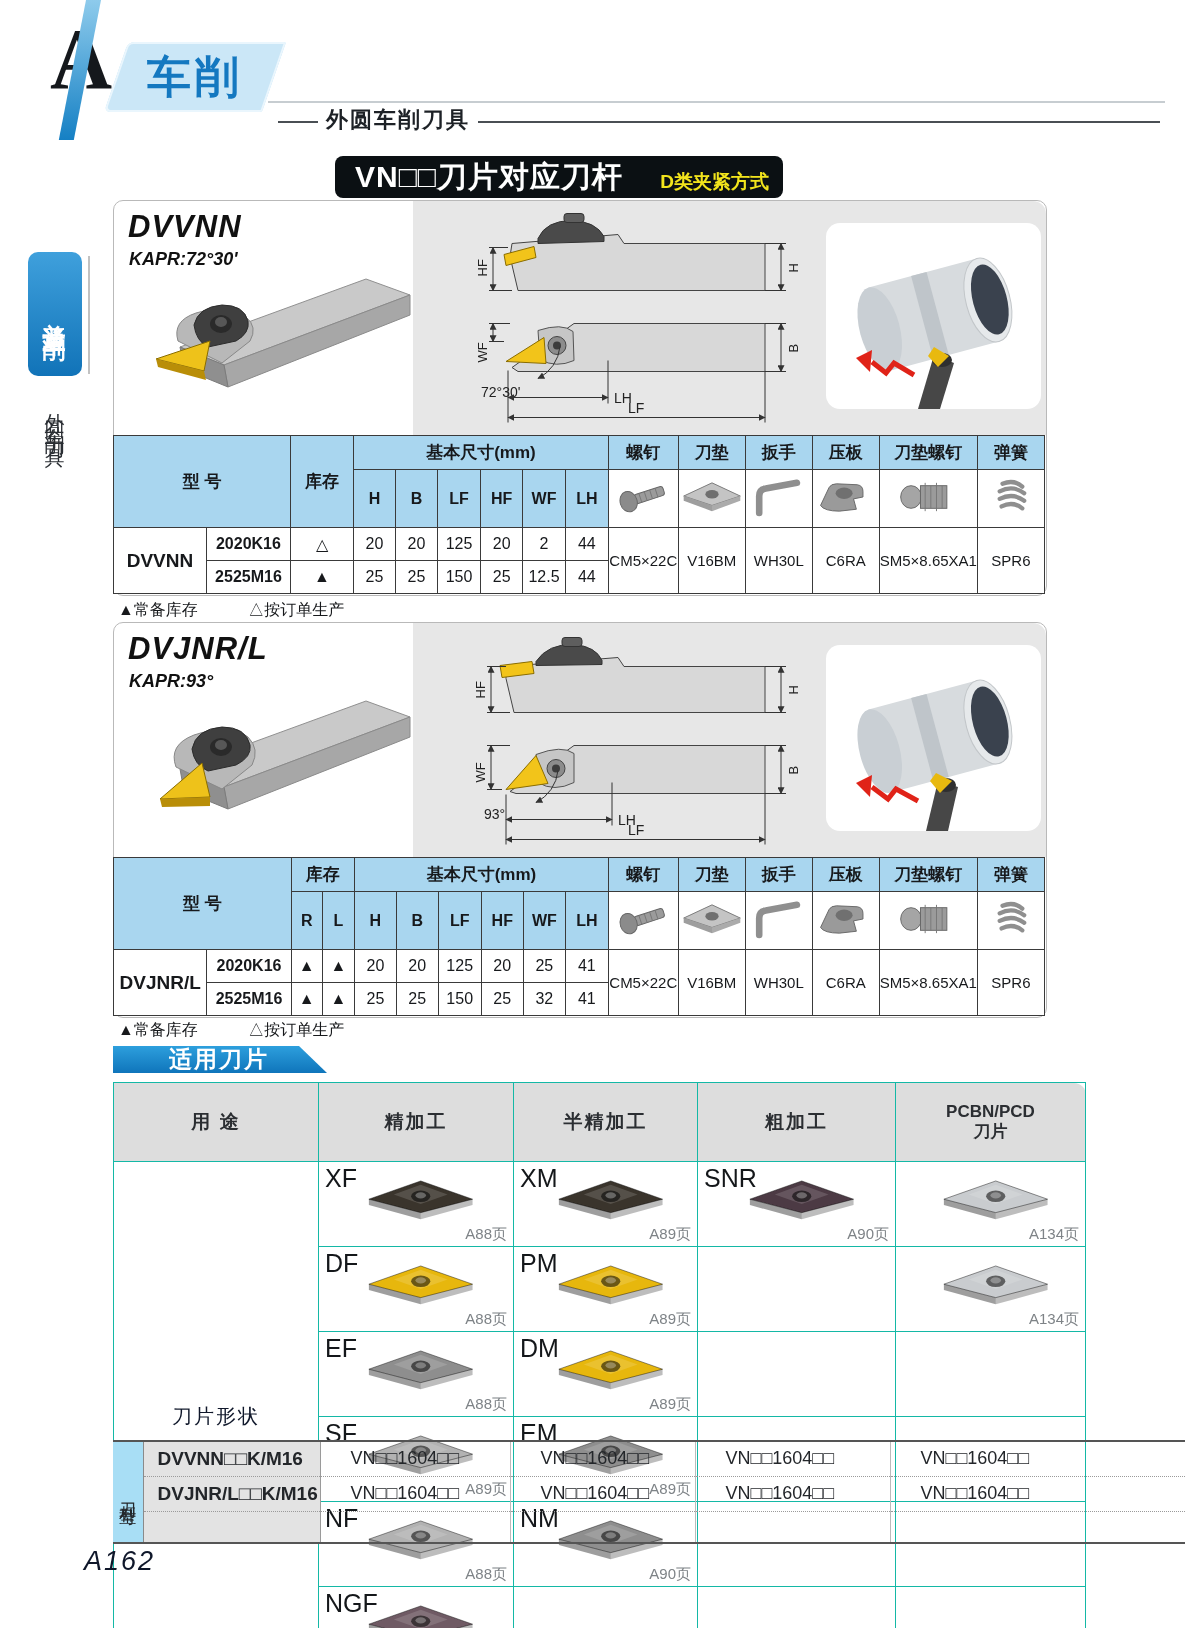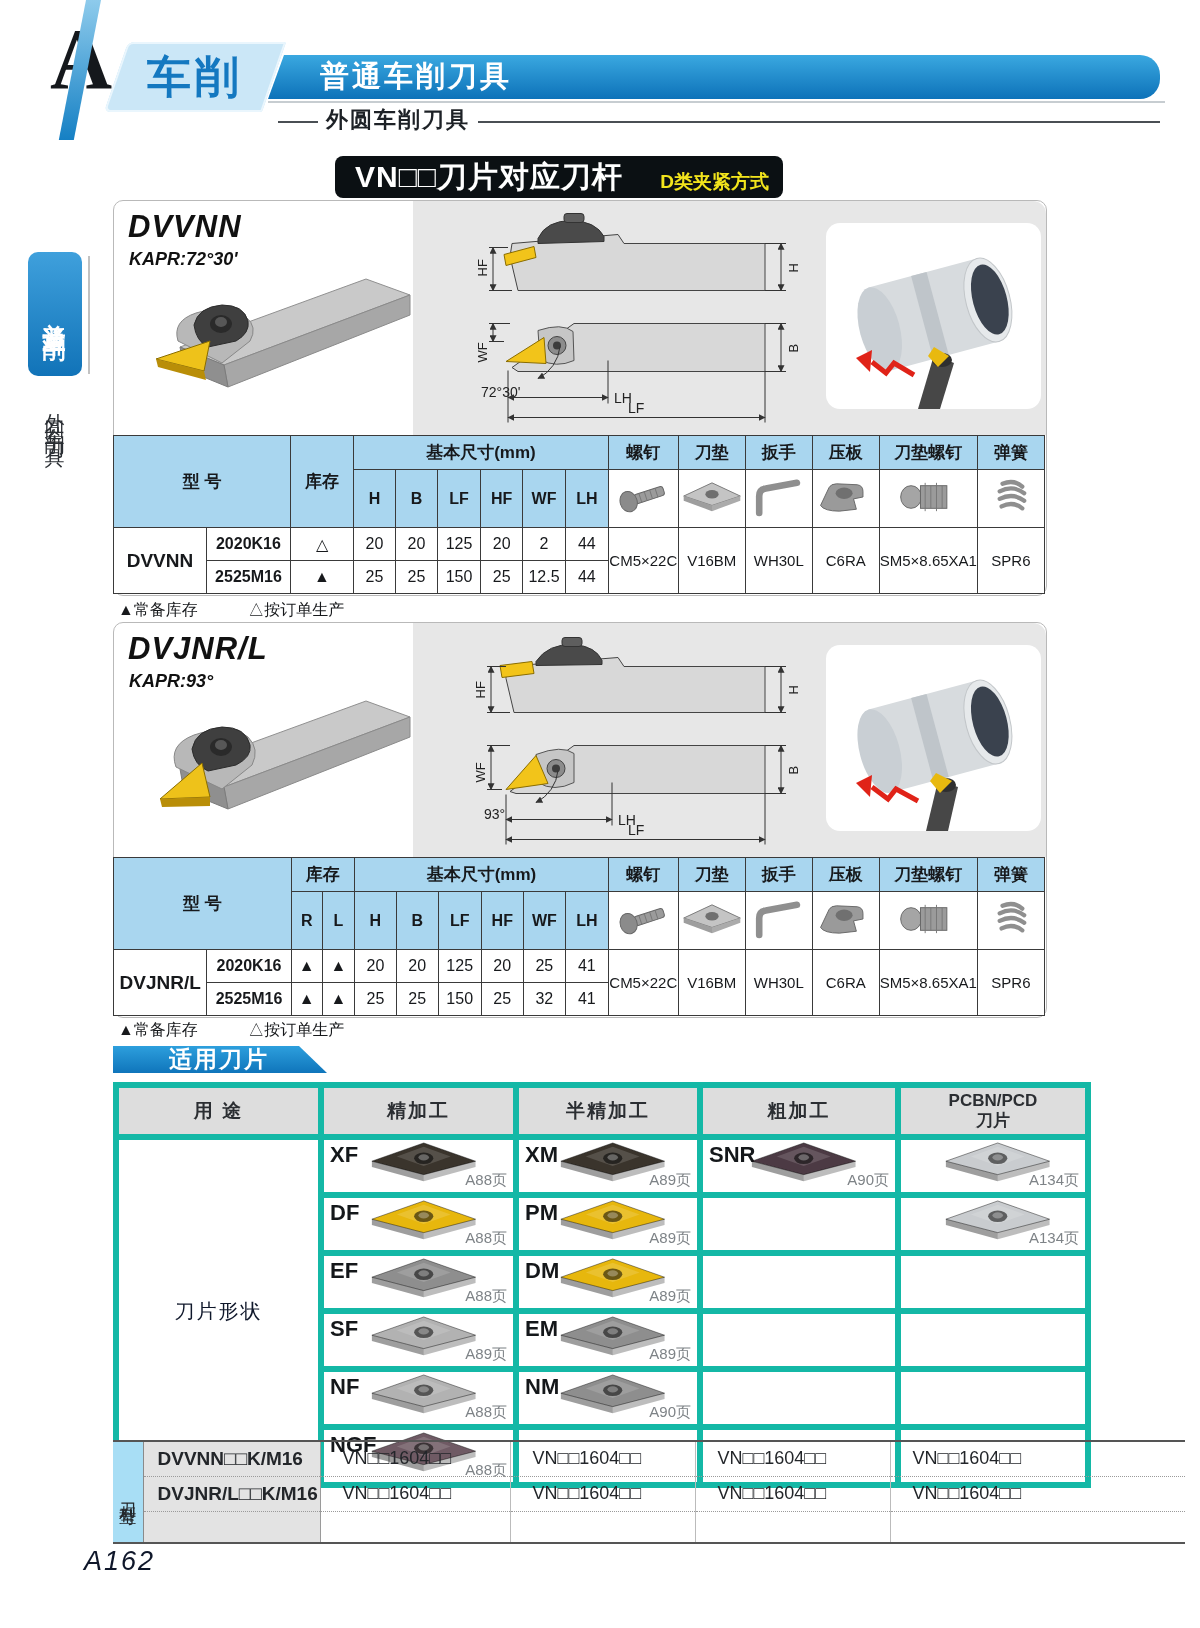--- a/index.html
+++ b/index.html
@@ -73,40 +73,40 @@
   .legend{position:absolute;left:118px;font-size:16px;color:#17191c;}
   .legend .g2{margin-left:46px;}
 
   
   .ins-banner{position:absolute;left:113px;top:1046px;width:214px;height:27px;
               background:linear-gradient(180deg,#2d9fdd,#0f75bb);
               clip-path:polygon(0 0,186px 0,214px 100%,0 100%);
               display:flex;align-items:center;}
   .ins-banner span{margin-left:56px;color:#fff;font-weight:bold;font-size:23px;letter-spacing:2px;}
   .grid{position:absolute;left:113px;top:1082px;border-collapse:collapse;table-layout:fixed;background:#fff;}
-  .grid th,.grid td{border:6px solid #14b8a6;padding:0;}
+  .grid th,.grid td{border:1px solid #14b8a6;padding:16px;}
   .grid th{background:#dddddd;font-size:19px;font-weight:bold;color:#2b2e32;height:46px;letter-spacing:2px;}
   .grid th .two{font-size:17px;line-height:1.2;letter-spacing:0;}
   .grid td{height:52px;}
   .usecell{text-align:center;font-size:20px;color:#0f172a;letter-spacing:2px;background:#fff;}
   .icell{position:relative;background:#fff;}
-  .icode{position:absolute;left:6px;top:2px;font-weight:bold;font-size:22px;color:#14171a;}
+  .icode{position:absolute;left:6px;top:2px;font-weight:normal;font-size:25px;color:#14171a;}
   .ins{position:absolute;left:50%;top:50%;transform:translate(-46%,-58%);width:118px;height:48px;}
   .ipage{position:absolute;right:6px;bottom:2px;font-size:15px;color:#7e8387;}
   .c-dark{color:#3a342c}.c-yellow{color:#e7b70d}.c-grey{color:#8e8e8e}.c-silver{color:#b2b2b2}
   .c-purple{color:#6f5a64}.c-dkpurple{color:#4c3a44}.c-pcbn{color:#c9cccf}
 
   
   .holder{position:absolute;left:113px;top:1440px;border-collapse:collapse;table-layout:fixed;}
   .holder td{padding:0;font-size:18px;color:#23262a;}
   .holder tr.hr1 td,.holder tr.hr2 td{border-bottom:1.5px dotted #9a9a9a;}
   .holder .hl{background:#a8def5;text-align:center;border-right:1px solid #8a8a8a;}
   .holder .hl span{writing-mode:vertical-rl;text-orientation:upright;font-size:17px;letter-spacing:2px;}
   .holder .hm{background:#e3e3e3;font-weight:bold;font-size:19px;padding-left:14px;border-right:1px solid #9a9a9a;}
-  .holder .hv{padding-left:22px;border-right:1px solid #bbb;}
+  .holder .hv{padding-left:30px;border-right:1px solid #bbb;}
   .holder .hv:last-child{border-right:none;}
   .holder{border-top:2px solid #555;border-bottom:2px solid #555;}
   .hrow-a{height:35px;}.hrow-b{height:35px;}.hrow-c{height:32px;}
 
   .page-number{position:absolute;left:84px;top:1546px;font-size:27px;font-style:italic;
                letter-spacing:2px;color:#0f172a;}
   .hidden-defs{position:absolute;width:0;height:0;overflow:hidden;}
   svg text{font-family:"Liberation Sans",sans-serif;}
 </style>
 </head>
@@ -167,23 +167,20 @@
   </defs>
 </svg>
 
 <div class="page">
 
   <div class="letter-a">A</div>
   <div class="hdr-stripe"></div>
   <div class="tab-turning">
     <span>车削</span>
   </div>
-  <div class="main-banner">
-    <span>普通车削刀具</span>
-  </div>
   <div class="banner-underline"></div>
   <div class="sub-line"></div>
   <div class="sub-banner">外圆车削刀具</div>
 
   <div class="black-banner">
     <span class="bt">VN□□刀片对应刀杆</span>
     <span class="badge">D类夹紧方式</span>
   </div>
 
   <div class="side-tab">

